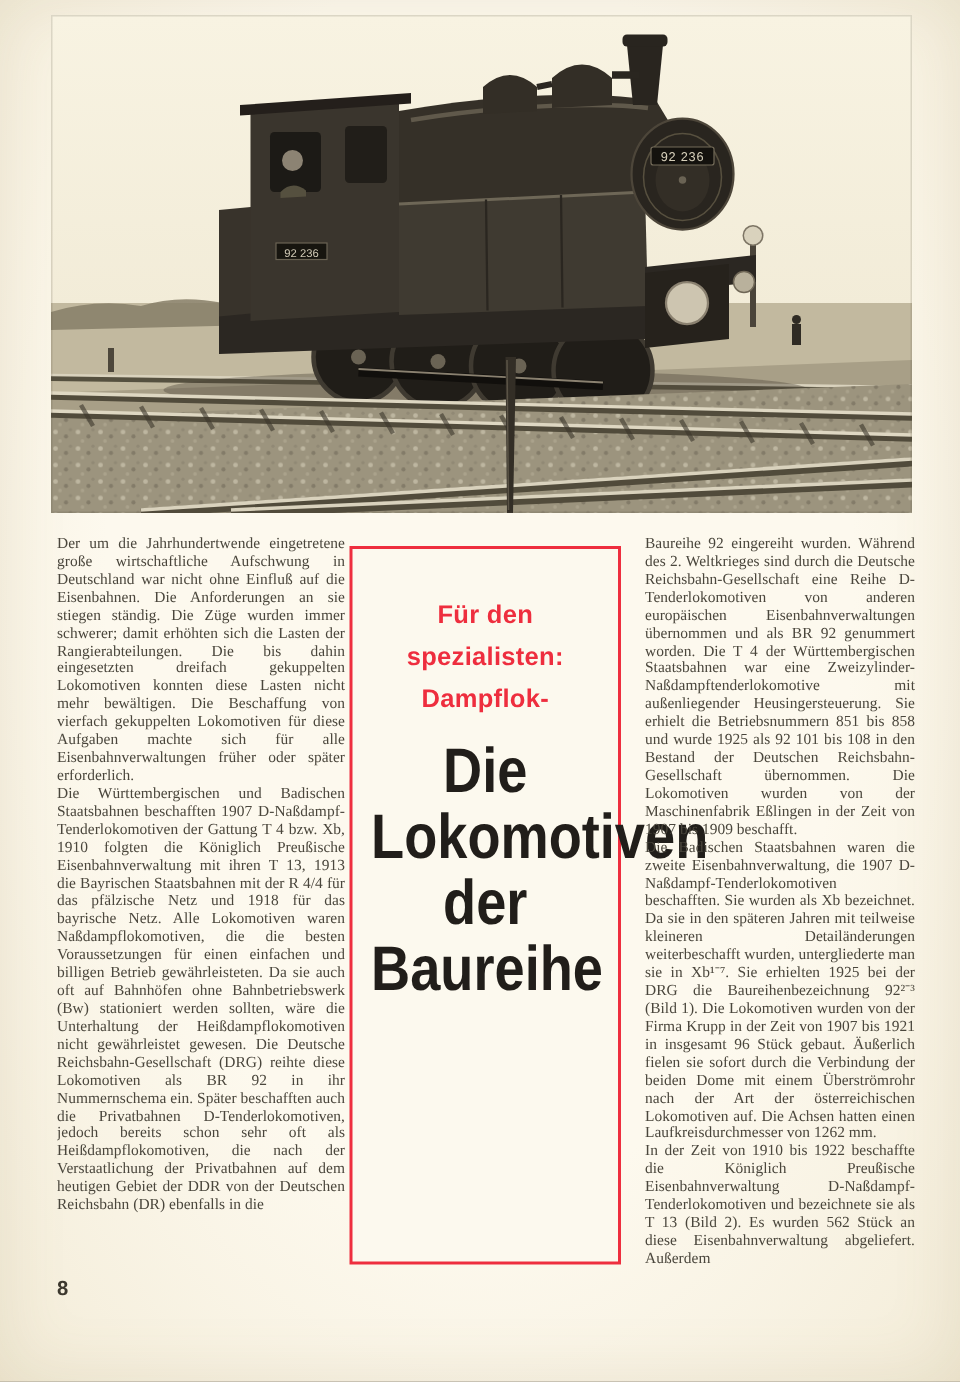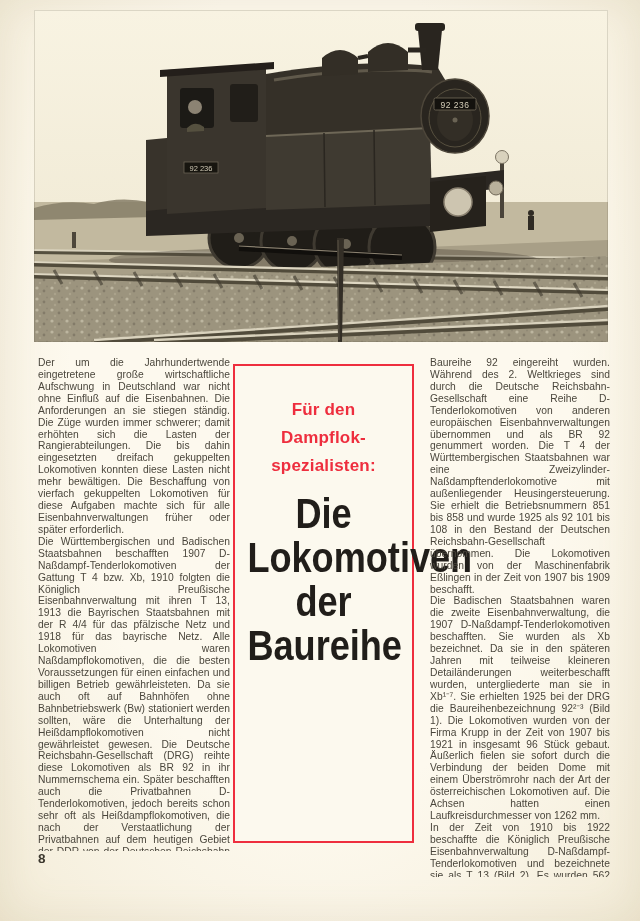--- a/index.html
+++ b/index.html
@@ -16,21 +16,21 @@
   .photo{
     position:absolute;left:34px;top:10px;width:574px;height:332px;
   }
   .photo svg{display:block;width:574px;height:332px;}
   .col{
     position:absolute;top:357px;
     font-size:10.3px;line-height:11.92px;
     color:#4a463c;text-align:justify;
     letter-spacing:0.02px;
   }
-  .col p{margin:0;}
+  .col p{margin:0;font-family:Liberation Serif, serif;}
   .col-left{left:38px;width:192px;height:494px;overflow:hidden;}
   .col-right{left:430px;width:180px;height:520px;overflow:hidden;}
   .feature-box{
     position:absolute;left:233px;top:364px;width:181px;height:479px;
     box-sizing:border-box;
     border:2px solid #ee2e3e;
     background:#fcf9ee;
     text-align:center;
   }
   .kicker{
@@ -196,22 +196,22 @@
   </div>
 
   <div class="col col-left">
     <p>Der um die Jahrhundertwende eingetretene große wirtschaftliche Aufschwung in Deutschland war nicht ohne Einfluß auf die Eisenbahnen. Die Anforderungen an sie stiegen ständig. Die Züge wurden immer schwerer; damit erhöhten sich die Lasten der Rangierabteilungen. Die bis dahin eingesetzten dreifach gekuppelten Lokomotiven konnten diese Lasten nicht mehr bewältigen. Die Beschaffung von vierfach gekuppelten Lokomotiven für diese Aufgaben machte sich für alle Eisenbahnverwaltungen früher oder später erforderlich.</p>
     <p>Die Württembergischen und Badischen Staatsbahnen beschafften 1907 D-Naßdampf-Tenderlokomotiven der Gattung T 4 bzw. Xb, 1910 folgten die Königlich Preußische Eisenbahnverwaltung mit ihren T 13, 1913 die Bayrischen Staatsbahnen mit der R 4/4 für das pfälzische Netz und 1918 für das bayrische Netz. Alle Lokomotiven waren Naßdampflokomotiven, die die besten Voraussetzungen für einen einfachen und billigen Betrieb gewährleisteten. Da sie auch oft auf Bahnhöfen ohne Bahnbetriebswerk (Bw) stationiert werden sollten, wäre die Unterhaltung der Heißdampflokomotiven nicht gewährleistet gewesen. Die Deutsche Reichsbahn-Gesellschaft (DRG) reihte diese Lokomotiven als BR 92 in ihr Nummernschema ein. Später beschafften auch die Privatbahnen D-Tenderlokomotiven, jedoch bereits schon sehr oft als Heißdampflokomotiven, die nach der Verstaatlichung der Privatbahnen auf dem heutigen Gebiet der DDR von der Deutschen Reichsbahn (DR) ebenfalls in die</p>
   </div>
 
   <div class="feature-box">
     <div class="kicker">
       <span class="line">Für den</span>
+      <span class="line">spezialisten:</span>
       <span class="line">Dampflok-</span>
-      <span class="line">spezialisten:</span>
     </div>
     <div class="title">
       <span class="line">Die</span>
       <span class="line">Lokomotiven</span>
       <span class="line">der</span>
       <span class="line">Baureihe</span>
     </div>
   </div>
 
   <div class="col col-right">

